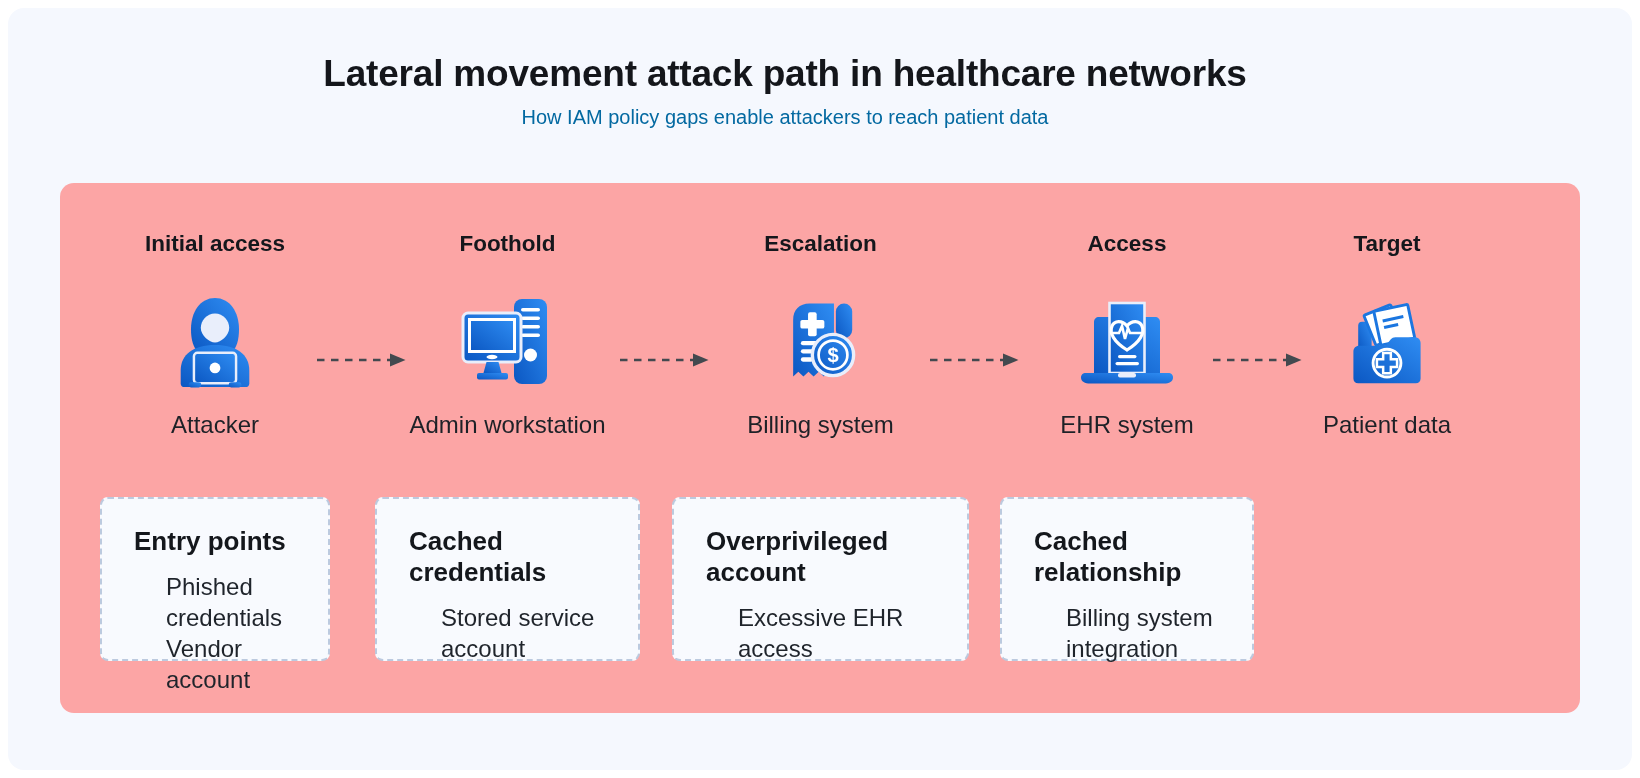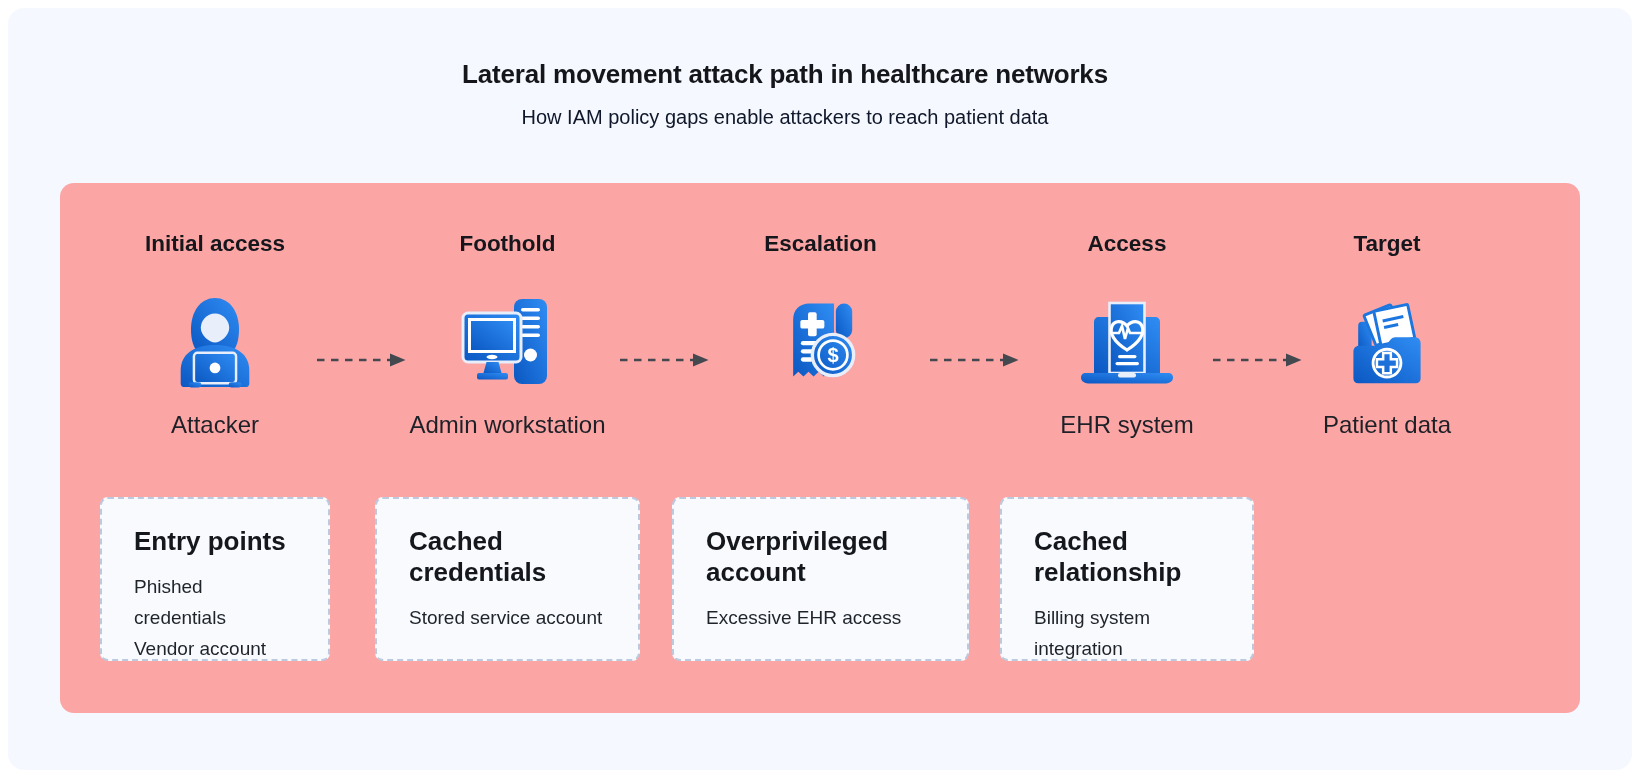--- a/index.html
+++ b/index.html
@@ -13,32 +13,32 @@
   }
   .card {
     position: absolute;
     inset: 8px;
     background: #f5f8fe;
     border-radius: 16px;
   }
   .hdr { text-align: center; padding-right: 70px; }
   .title {
     margin-top: 49px;
-    font-size: 26px;
+    font-size: 37px;
     line-height: 34px;
     font-weight: 800;
     color: #14161b;
     letter-spacing: -0.2px;
   }
   .subtitle {
     margin-top: 13px;
     font-size: 20px;
     line-height: 27px;
     font-weight: 400;
-    color: #0f172a;
+    color: #0369a1;
   }
   .panel {
     position: relative;
     margin: 52px 0 0 52px;
     width: 1520px;
     height: 530px;
     background: #fca5a5;
     border-radius: 14px;
   }
   .pgrid {
@@ -67,23 +67,24 @@
     border-radius: 8px;
     padding: 27px 34px 0 32px;
   }
   .dbox-title {
     font-size: 26px;
     font-weight: 700;
     color: #14171c;
     margin-bottom: 14px;
   }
   .dbox-line {
-    font-size: 19px;
+    font-size: 24px;
     color: #1f242b;
     line-height: 31px;
+    margin-left: 32px;
   }
   .arrow {
     position: absolute;
     top: 169px;
   }
 </style>
 </head>
 <body>
 
 <div class="card">
@@ -195,20 +196,21 @@
             <rect x="47" y="31" width="15" height="3.2" fill="#1b76e0"></rect>
           </g>
           <path fill="url(#g-pd)" d="M20 93 C17 93 15 91 15 88 L15 60 C15 56.5 17.5 54 21 54 L45.5 54 C47.5 54 49 53.2 50.2 51.8 L54 47.2 C55.2 45.8 56.7 45 58.7 45 L79 45 C82.5 45 85 47.5 85 51 L85 88 C85 91 83 93 80 93 Z"></path>
           <circle cx="50" cy="72" r="14.5" fill="none" stroke="#ffffff" stroke-width="3"></circle>
           <path d="M46 61.5 L54 61.5 L54 68 L60.5 68 L60.5 76 L54 76 L54 82.5 L46 82.5 L46 76 L39.5 76 L39.5 68 L46 68 Z" fill="none" stroke="#ffffff" stroke-width="2.6"></path>
         </svg>
       </div>
 
       <div class="slabel" style="grid-area:5/1">Attacker</div>
       <div class="slabel" style="grid-area:5/3">Admin workstation</div>
+      <div class="slabel" style="grid-area:5/5">Billing system</div>
       <div class="slabel" style="grid-area:5/7">EHR system</div>
       <div class="slabel" style="grid-area:5/9">Patient data</div>
 
       <div class="dbox" style="grid-area:7/1">
         <div class="dbox-title">Entry points</div>
         <div class="dbox-line">Phished credentials</div>
         <div class="dbox-line">Vendor account</div>
       </div>
       <div class="dbox" style="grid-area:7/3">
         <div class="dbox-title">Cached credentials</div>

